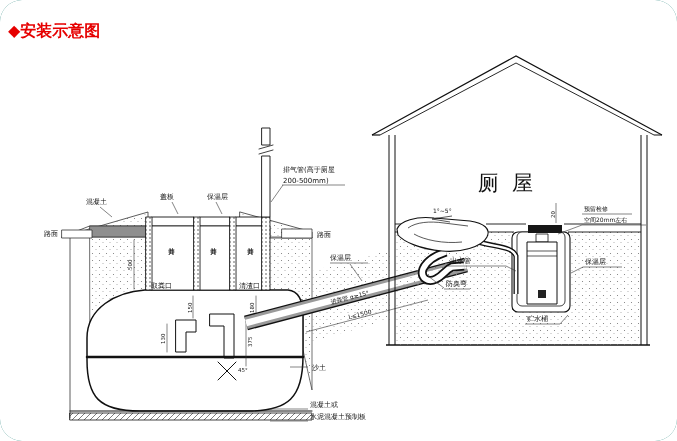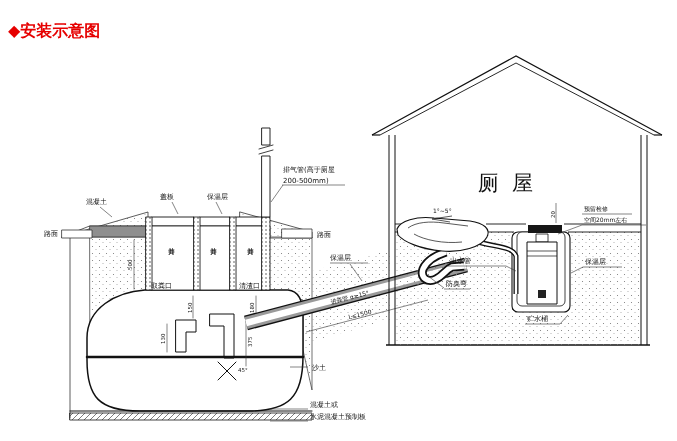--- a/index.html
+++ b/index.html
@@ -1,16 +1,16 @@
 <!DOCTYPE html>
 <html><head>
 <meta charset="utf-8">
 <style>
   html,body{margin:0;padding:0;background:#fff;}
-  .stage{width:677px;height:441px;position:relative;background:#0f766e;overflow:hidden;}
+  .stage{width:677px;height:441px;position:relative;background:#0f766e;overflow:hidden;border-radius:22px;}
   svg text{font-family:"DejaVu Sans","Liberation Sans",sans-serif;fill:#111;}
   .t-title{font-size:16px;font-weight:bold;fill:#e60000;}
   .lbl{font-size:7px;}
   .lbl6{font-size:6px;}
   .dim{font-size:5.5px;fill:#222;}
   .house-name{font-size:21px;letter-spacing:13px;}
   .vlbl{writing-mode:vertical-rl;font-size:7px;}
   line,path,polyline,polygon,rect{vector-effect:non-scaling-stroke;}
 </style>
 </head>

